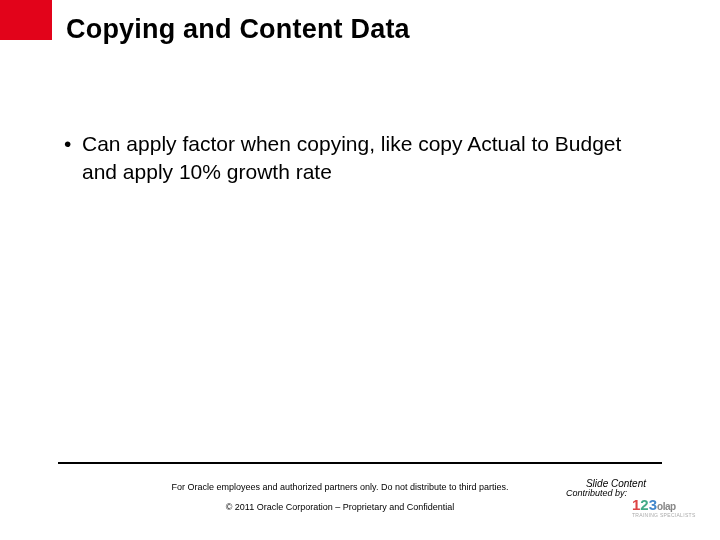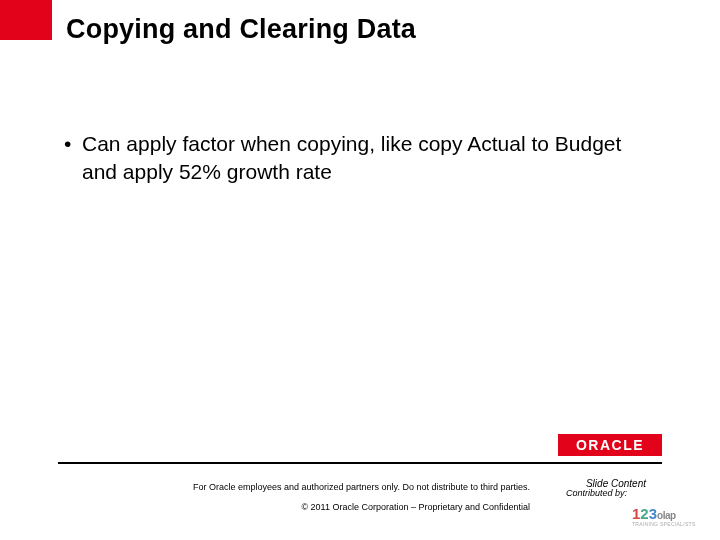--- a/index.html
+++ b/index.html
@@ -6,47 +6,46 @@
   html, body { width: 720px; height: 540px; font-family: Arial, Helvetica, sans-serif; background: #fff; color: #000; }
   .slide { position: relative; width: 720px; height: 540px; }
   .red-block { position: absolute; top: 0; left: 0; width: 52px; height: 40px; background: #e2031a; }
   .title { position: absolute; top: 14px; left: 66px; font-size: 27px; font-weight: bold; letter-spacing: 0.2px; }
   .body { position: absolute; top: 130px; left: 64px; right: 64px; }
   .bullets { list-style: none; }
   .bullets li { position: relative; font-size: 21px; line-height: 1.32; margin-bottom: 4px; padding-left: 18px; }
   .bullets li::before { content: "•"; position: absolute; left: 0; top: 0; font-size: 21px; }
   .divider { position: absolute; left: 58px; right: 58px; bottom: 76px; height: 2px; background: #000; }
   .footer { position: absolute; left: 0; right: 0; bottom: 0; height: 72px; }
-  .disclaimer { position: absolute; left: 150px; width: 380px; top: 14px; text-align: right; font-size: 9px; }
-  .copyright { position: absolute; left: 150px; width: 380px; top: 34px; text-align: right; font-size: 9px; }
+  .disclaimer { position: absolute; left: 150px; width: 380px; top: 14px; text-align: center; font-size: 9px; }
+  .copyright { position: absolute; left: 150px; width: 380px; top: 34px; text-align: center; font-size: 9px; }
   .slide-content-label { position: absolute; right: 74px; top: 10px; font-size: 10px; font-style: italic; }
   .contrib-label { position: absolute; right: 93px; top: 20px; font-size: 9px; font-style: italic; }
-  .contrib-logo { position: absolute; right: 24px; top: 37px; width: 64px; height: 28px; }
+  .contrib-logo { position: absolute; right: 24px; top: 28px; width: 64px; height: 28px; }
   .contrib-logo .num { font-size: 15px; font-weight: bold; }
   .contrib-logo .n1 { color: #d44; }
   .contrib-logo .n2 { color: #4a8; }
   .contrib-logo .n3 { color: #48c; }
   .contrib-logo .word { font-size: 10px; color: #888; font-weight: bold; letter-spacing: -0.5px; }
   .contrib-logo .sub { font-size: 5px; color: #aaa; letter-spacing: 0.3px; display:block; margin-top:-2px;}
   .oracle-logo { position: absolute; right: 58px; bottom: 84px; width: 104px; height: 22px; background: #e2031a; color: #fff; font-size: 14px; font-weight: bold; letter-spacing: 1.5px; display: flex; align-items: center; justify-content: center; font-family: Arial, sans-serif; }
 </style>
 </head>
 <body>
 
 <div class="slide">
   <div class="red-block"></div>
-  <div class="title">Copying and Clearing Data</div>
+  <div class="title">Copying and Content Data</div>
 
   <div class="body">
     <ul class="bullets">
-      <li>Can apply factor when copying, like copy Actual to Budget and apply 52% growth rate</li>
+      <li>Can apply factor when copying, like copy Actual to Budget and apply 10% growth rate</li>
     </ul>
   </div>
 
-  <div class="oracle-logo">ORACLE</div>
   <div class="divider"></div>
 
   <div class="footer">
     <div class="disclaimer">For Oracle employees and authorized partners only. Do not distribute to third parties.</div>
     <div class="copyright">© 2011 Oracle Corporation – Proprietary and Confidential</div>
     <div class="slide-content-label">Slide Content</div>
     <div class="contrib-label">Contributed by:</div>
     <div class="contrib-logo">
       <span class="num n1">1</span><span class="num n2">2</span><span class="num n3">3</span><span class="word">olap</span>
       <span class="sub">TRAINING SPECIALISTS</span>

